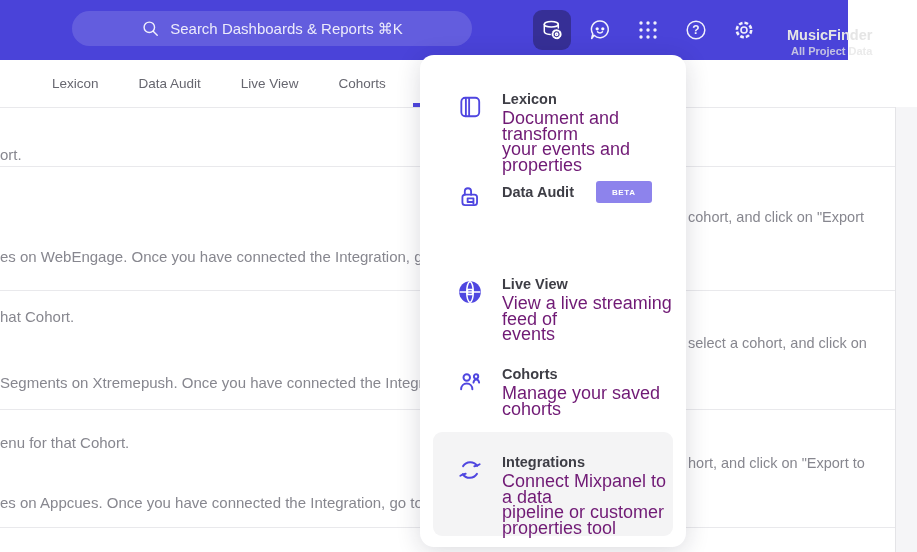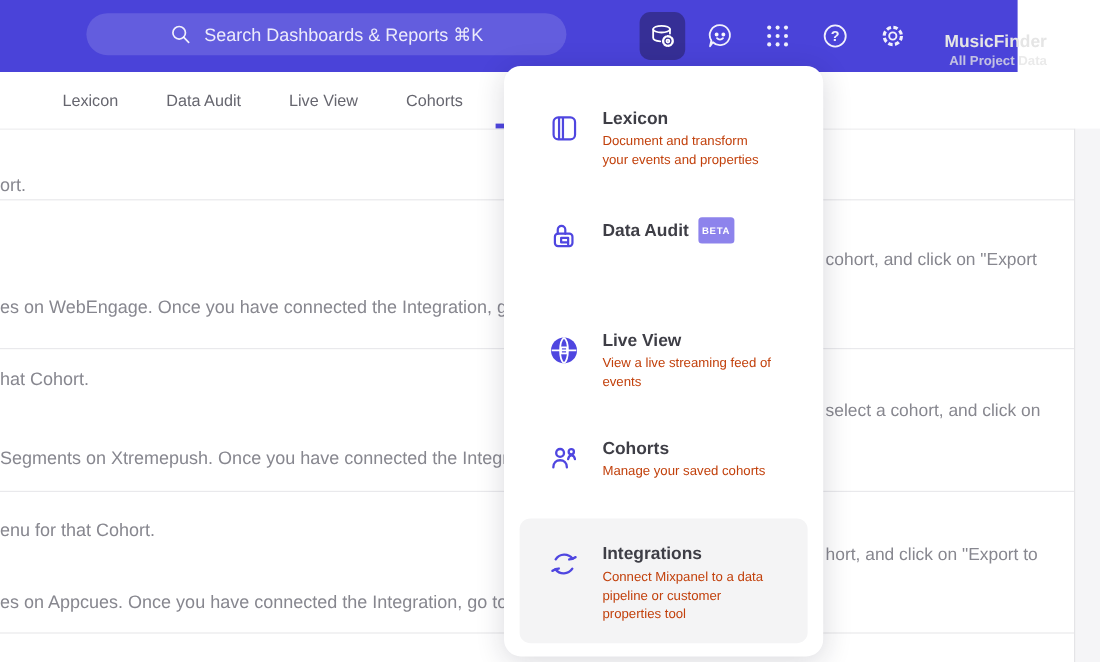--- a/index.html
+++ b/index.html
@@ -37,24 +37,24 @@
   .row-right { position:absolute; left:688px; font-size:14.5px; line-height:20px; color:#87878f; white-space:pre; }
   .scroll-track { position:absolute; left:895px; top:107px; width:22px; height:445px;
                   background:#f5f5f7; border-left:1px solid #e4e4e7; }
 
   
   .panel { position:absolute; left:420px; top:55px; width:266px; height:492px; background:#fff;
            border-radius:14px; box-shadow:0 4px 24px rgba(22,22,48,.16); z-index:20; }
   .menu-item { position:absolute; left:37px; display:flex; gap:19px; cursor:pointer; }
   .mi-icon { width:26px; height:26px; margin-top:3px; flex:none; }
   .mi-title { font-size:14.5px; font-weight:bold; color:#3e3e46; line-height:17px; }
-  .mi-desc { font-size:11px; color:#c2410c; line-height:15.5px; }
+  .mi-desc { font-size:18px; color:#701a75; line-height:15.5px; }
   .mi-desc-wrap { margin-top:3px; }
-  .beta { display:inline-block; margin-left:8px; background:#8d83ec; color:#fff; font-size:8px;
-          font-weight:bold; letter-spacing:.6px; padding:3px 3px 2px; border-radius:3px; vertical-align:2px; }
+  .beta { display:inline-block; margin-left:22px; background:#8d83ec; color:#fff; font-size:8px;
+          font-weight:bold; letter-spacing:.6px; padding:3px 16px 2px; border-radius:3px; vertical-align:2px; }
   .hover-item { position:absolute; left:13px; top:377px; width:240px; height:104px;
                 background:#f4f4f5; border-radius:9px; cursor:pointer; }
   svg { display:block; }
 </style>
 </head>
 <body>
 
 <div>
   <div class="divider" style="top:107px"></div>
   <div class="divider" style="top:166px"></div>

